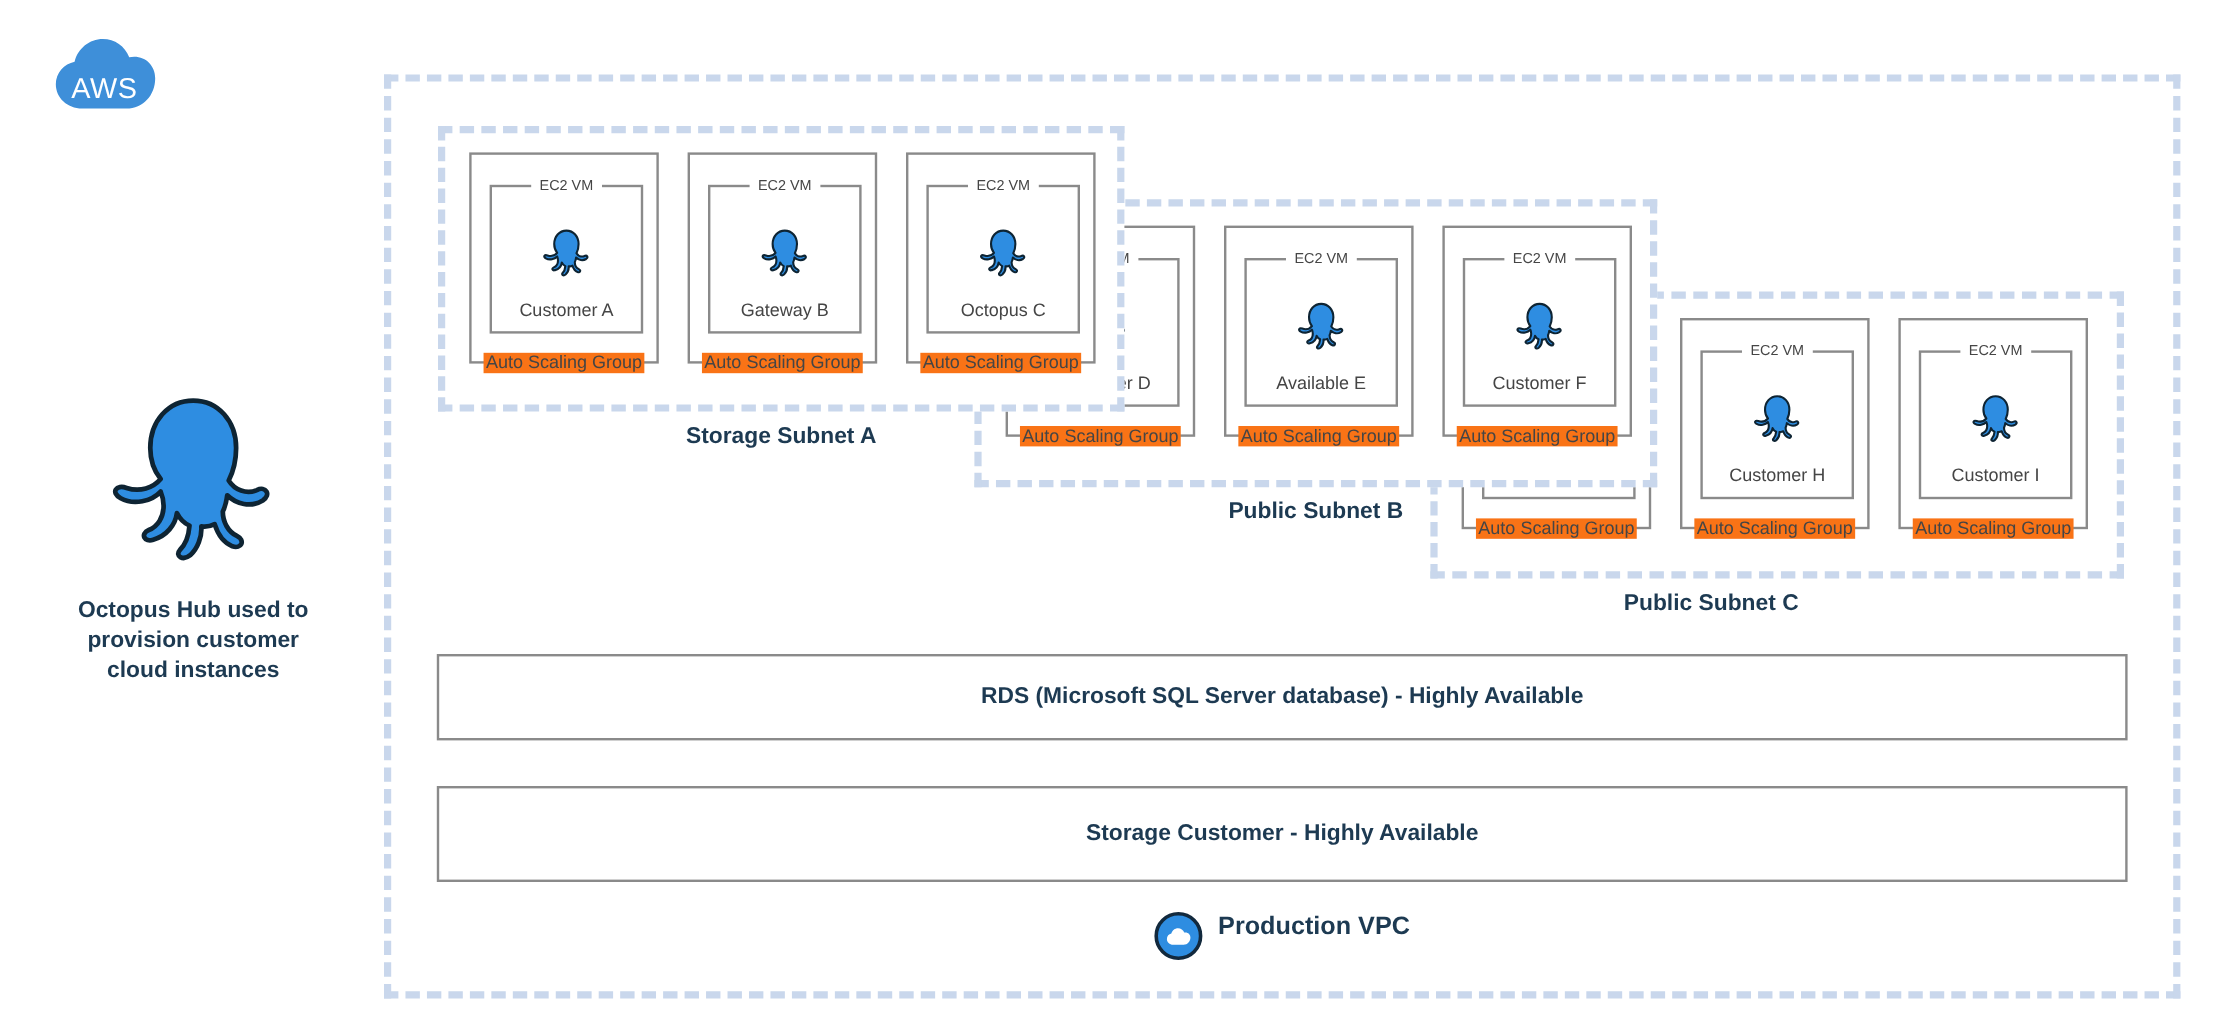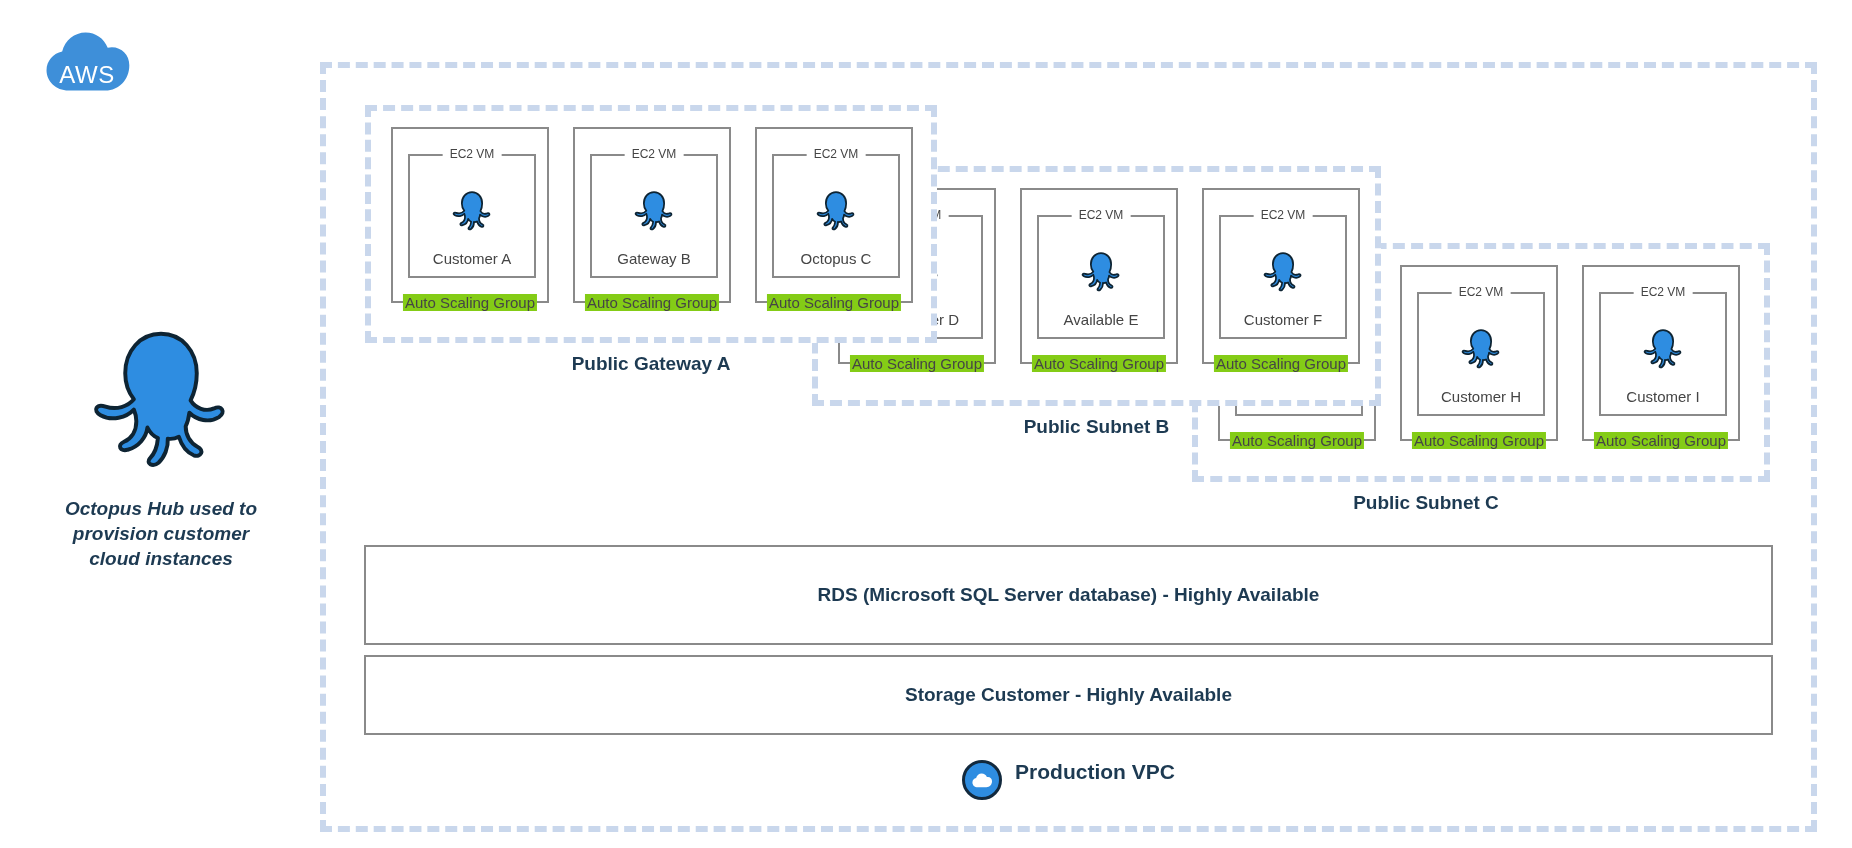--- a/index.html
+++ b/index.html
@@ -21,21 +21,20 @@
     position:absolute; left:0; right:0; top:36px; text-align:center;
     color:#ffffff; font-size:24px; letter-spacing:0.5px;
   }
 
   
   .hub-icon { position:absolute; left:87px; top:313px; }
   .hub-caption {
     position:absolute; left:56px; top:496px; width:210px;
     text-align:center; font-weight:bold; font-size:19px; line-height:25px;
     color:#1d3a52;
-    font-style:italic;
   }
 
   
   .vpc {
     position:absolute; left:320px; top:62px; width:1497px; height:770px;
     border:6px dashed #c9d7ec; box-sizing:border-box; z-index:0;
   }
 
   
   .subnet {
@@ -53,21 +52,21 @@
   .subnet-c .subnet-label { right:110px; }
 
   
   .asg {
     position:absolute; top:16px; width:158px; height:176px;
     border:2px solid #8a8a8a; background:#ffffff; box-sizing:border-box;
   }
   .b1 { left:20px; } .b2 { left:202px; } .b3 { left:384px; }
   .asg-label {
     position:absolute; bottom:-10px; left:50%; transform:translateX(-50%);
-    background:#84cc16; padding:0 2px; font-size:15px; color:#454545;
+    background:#f97316; padding:0 2px; font-size:15px; color:#454545;
     white-space:nowrap;
   }
   .ec2 {
     position:absolute; left:15px; top:25px; width:124px; height:120px;
     border:2px solid #8a8a8a; box-sizing:content-box; background:#ffffff;
   }
   .ec2-label {
     position:absolute; top:-9px; left:50%; transform:translateX(-50%);
     background:#ffffff; padding:0 7px; font-size:12px; color:#454545;
     white-space:nowrap;
@@ -78,21 +77,21 @@
     font-size:15px; color:#454545; white-space:nowrap;
   }
 
   
   .service {
     position:absolute; left:364px; width:1409px; border:2px solid #8a8a8a;
     box-sizing:border-box; background:#ffffff; display:flex;
     align-items:center; justify-content:center;
     font-weight:bold; font-size:19px; color:#1d3a52; z-index:0;
   }
-  .rds { top:545px; height:100px; }
+  .rds { top:545px; height:72px; }
   .storage { top:655px; height:80px; }
 
   
   .vpc-row {
     position:absolute; left:320px; top:760px; width:1497px; height:46px;
     display:flex; align-items:flex-start; justify-content:center; gap:13px;
   }
   .vpc-cloud {
     width:34px; height:34px; border-radius:50%; background:#2e8de1;
     border:3px solid #12293d; display:flex; align-items:center; justify-content:center;
@@ -165,21 +164,21 @@
     <div class="asg b3">
       <div class="ec2">
         <div class="ec2-label">EC2 VM</div>
         <svg class="octo octo-small">
             <use href="#octopus"></use>
           </svg>
         <div class="cust">Octopus C</div>
       </div>
       <div class="asg-label">Auto Scaling Group</div>
     </div>
-    <div class="subnet-label">Public Gateway A</div>
+    <div class="subnet-label">Storage Subnet A</div>
   </div>
 
   <div class="subnet subnet-b">
     <div class="asg b1">
       <div class="ec2">
         <div class="ec2-label">EC2 VM</div>
         <svg class="octo octo-small">
             <use href="#octopus"></use>
           </svg>
         <div class="cust">Customer D</div>

